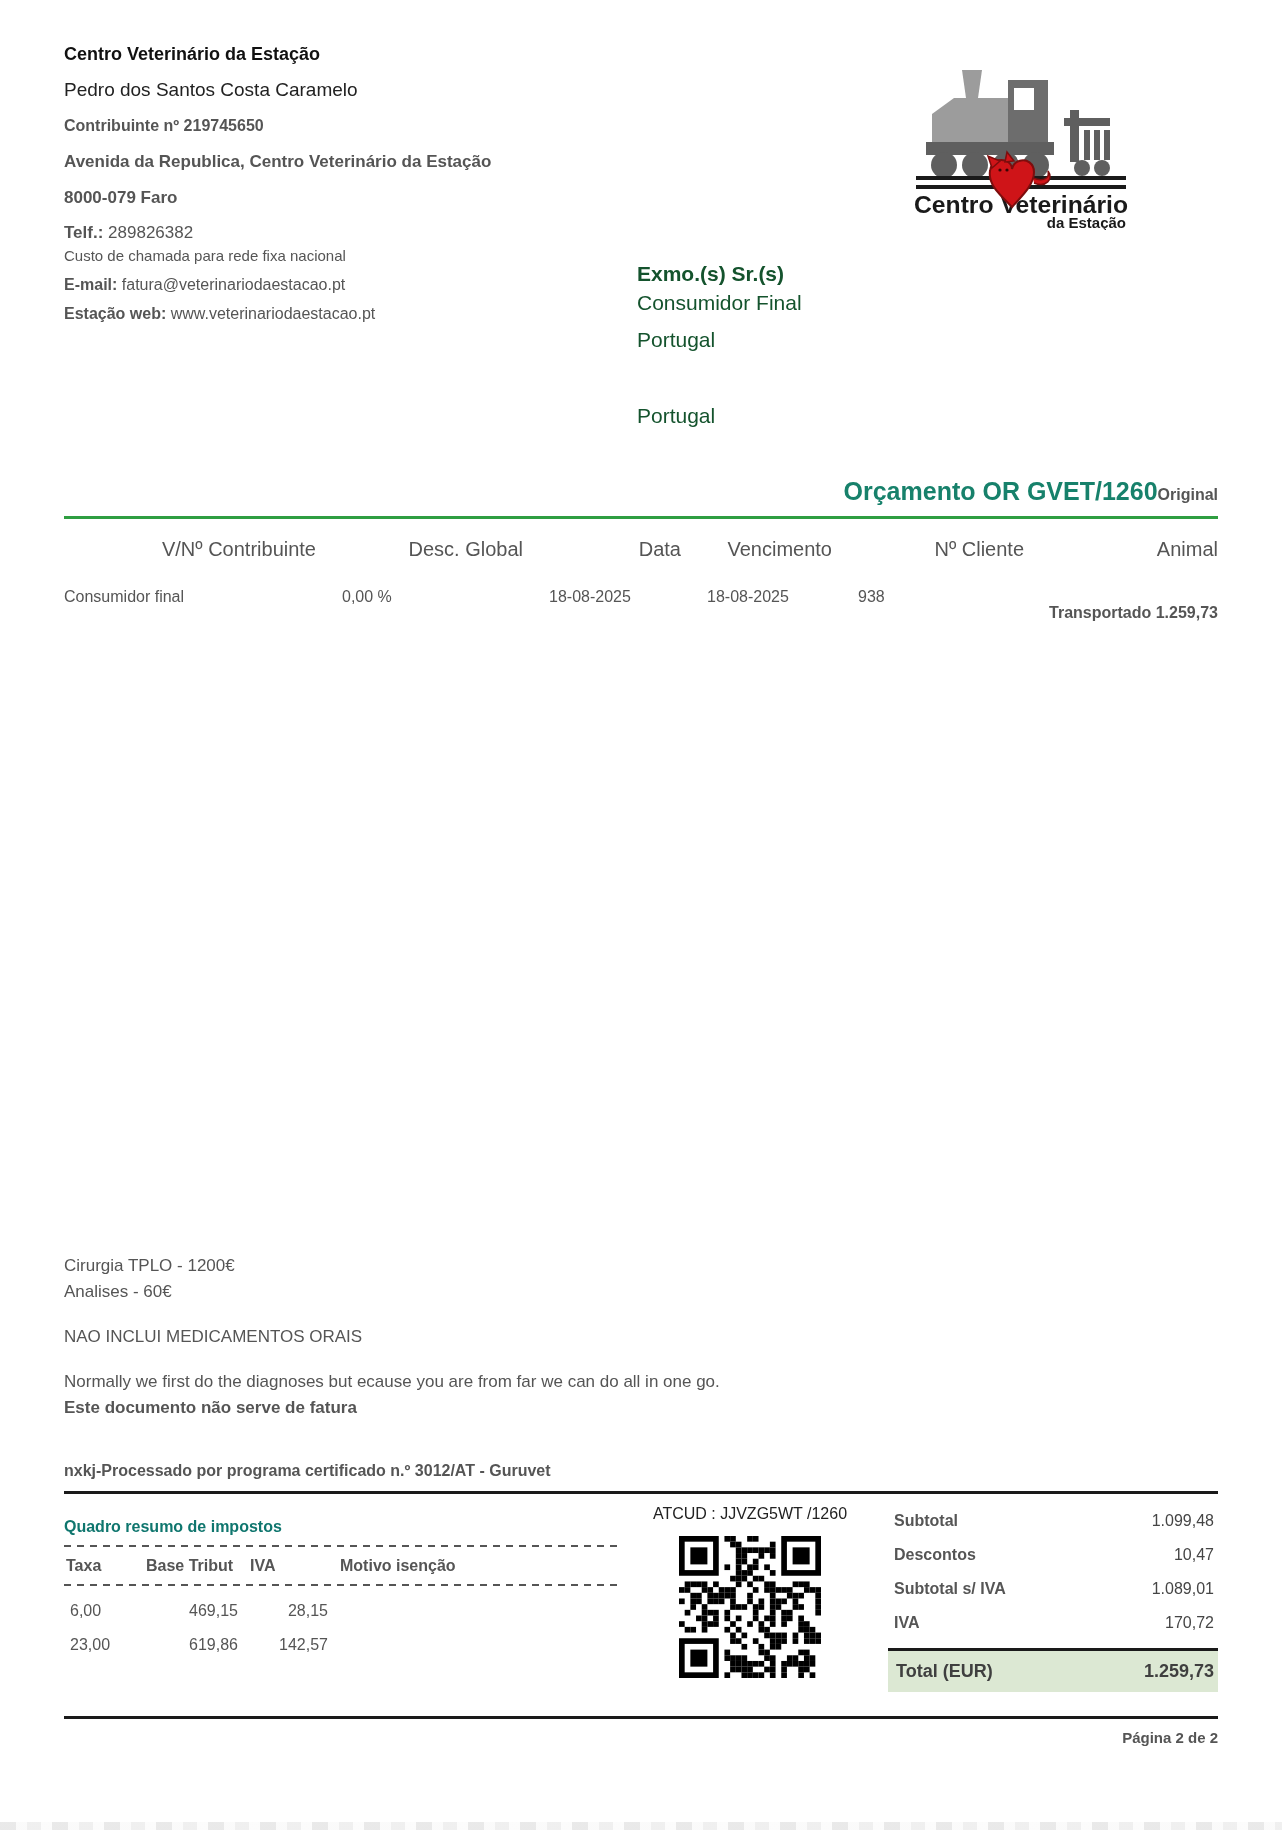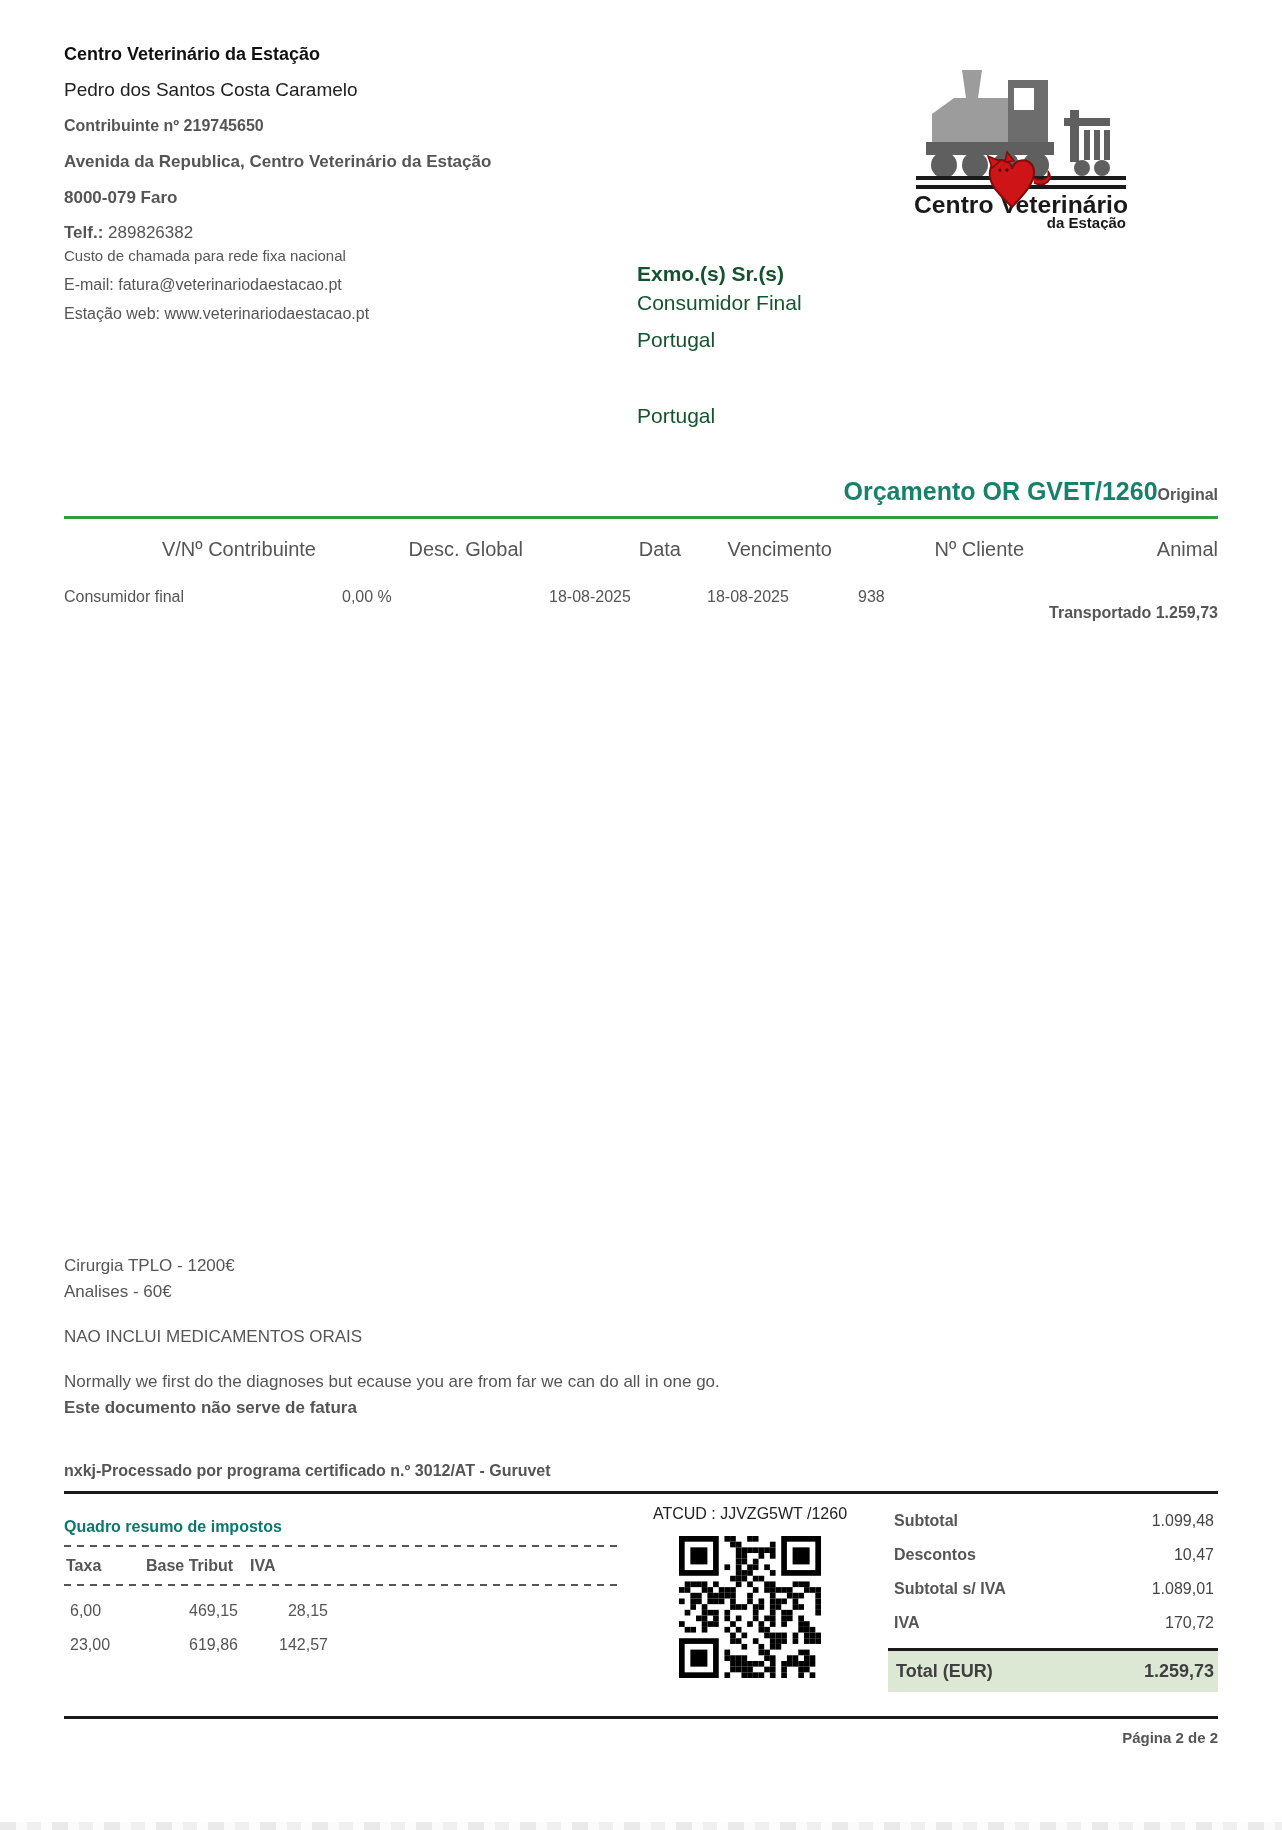--- a/index.html
+++ b/index.html
@@ -11,21 +11,21 @@
   .company { position:absolute; left:64px; top:44px; width:560px; }
   .co-name   { font-size:18px; font-weight:bold; color:#111; margin-bottom:14px; }
   .co-owner  { font-size:19px; color:#222; margin-bottom:16px; }
   .co-vat    { font-size:16px; font-weight:bold; color:#555; margin-bottom:17px; }
   .co-addr   { font-size:17px; font-weight:bold; color:#555; margin-bottom:16px; }
   .co-city   { font-size:17px; font-weight:bold; color:#555; margin-bottom:15px; }
   .co-telf   { font-size:17px; color:#555; margin-bottom:4px; }
   .co-telf b { font-weight:bold; }
   .co-note   { font-size:15px; color:#555; margin-bottom:12px; }
   .co-line   { font-size:16px; color:#555; margin-bottom:11px; }
-  .co-line b { font-weight:normal; }
+  .co-line b { font-weight:bold; }
 
   
   .logo { position:absolute; left:912px; top:52px; width:218px; height:178px; }
 
   
   .customer { position:absolute; left:637px; top:262px; width:420px; font-size:21px; color:#14532d; }
   .cu-sal  { font-weight:bold; margin-bottom:5px; }
   .cu-name { margin-bottom:13px; }
   .cu-c1   { margin-bottom:52px; }
 
@@ -202,20 +202,21 @@
   <div class="cert">nxkj-Processado por programa certificado n.º 3012/AT - Guruvet</div>
   <div class="rule1"></div>
 
   <div class="tax">
     <div class="tax-title">Quadro resumo de impostos</div>
     <div class="dash-fine"></div>
     <div class="tax-grid">
       <div class="tax-h">Taxa</div>
       <div class="tax-h">Base Tribut</div>
       <div class="tax-h">IVA</div>
+      <div class="tax-h">Motivo isenção</div>
     </div>
     <div class="dash-fine"></div>
     <div class="tax-grid">
       <div class="tax-c t-left">6,00</div>
       <div class="tax-c t-right">469,15</div>
       <div class="tax-c t-right">28,15</div>
       <div class="tax-c"></div>
     </div>
     <div class="tax-grid">
       <div class="tax-c t-left">23,00</div>

